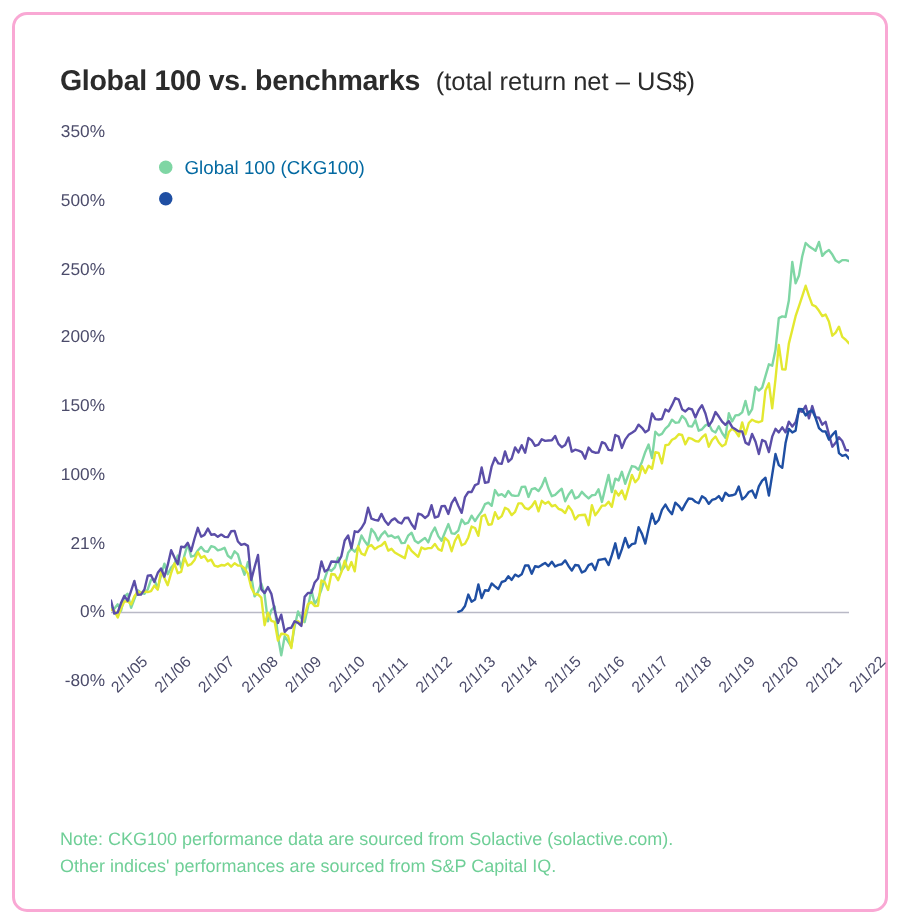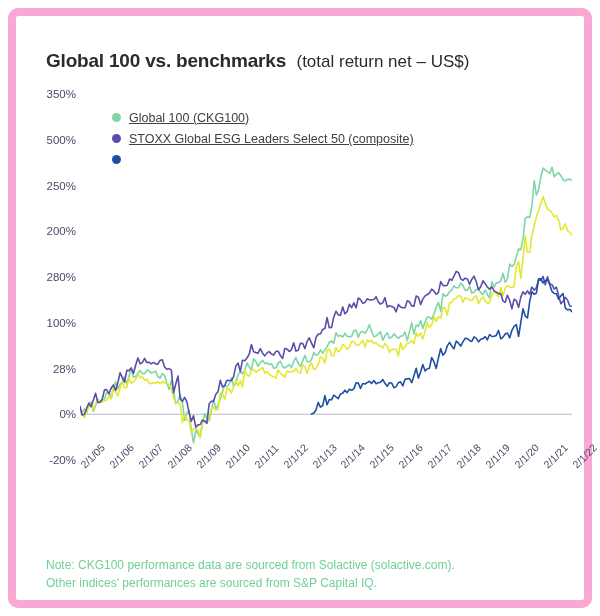--- a/index.html
+++ b/index.html
@@ -12,21 +12,21 @@
     background: #ffffff;
     font-family: "Liberation Sans", sans-serif;
     overflow: hidden;
   }
   #frame {
     position: absolute;
     left: 8px;
     top: 8px;
     width: 584px;
     height: 600px;
-    border: 8px solid #f9a8d4;
+    border: 2px solid #f9a8d4;
     border-radius: 10px;
     background: #ffffff;
     box-sizing: border-box;
   }
   #title-row {
     position: absolute;
     left: 30px;
     top: 34px;
     white-space: nowrap;
   }
@@ -102,22 +102,21 @@
   }
   .legend-dot {
     width: 9px;
     height: 9px;
     border-radius: 50%;
     margin-right: 8px;
     flex: 0 0 auto;
   }
   .legend-label {
     font-size: 12.5px;
-    color: #404040;
-    text-decoration: underline;
+    color: #0369a1;
   }
   
   #note {
     position: absolute;
     left: 30px;
     top: 540px;
     width: 520px;
   }
   .note-line {
     font-size: 12px;
@@ -129,25 +128,25 @@
 <body>
 
 <div id="frame">
 
   <div id="title-row">
     <span id="chart-title">Global 100 vs. benchmarks</span>
     <span id="chart-subtitle">(total return net – US$)</span>
   </div>
 
   <div id="yaxis">
-      <div class="ytick" style="top: 366px;">-20%</div>
+      <div class="ytick" style="top: 366px;">-80%</div>
       <div class="ytick" style="top: 320.25px;">0%</div>
-      <div class="ytick" style="top: 274.5px;">28%</div>
+      <div class="ytick" style="top: 274.5px;">21%</div>
       <div class="ytick" style="top: 228.75px;">100%</div>
-      <div class="ytick" style="top: 183px;">280%</div>
+      <div class="ytick" style="top: 183px;">150%</div>
       <div class="ytick" style="top: 137.25px; margin-left: 29px;">200%</div>
       <div class="ytick" style="top: 91.5px;">250%</div>
       <div class="ytick" style="top: 45.75px;">500%</div>
       <div class="ytick" style="top: 0px;">350%</div>
     </div>
 
   <div id="plot">
     <svg id="plot-svg" width="492" height="366" viewBox="0 0 492 366">
       <line id="zero-line" x1="0" y1="320.25" x2="492" y2="320.25" stroke="#b9b9c6" stroke-width="1"></line>
       <g id="series-group" fill="none" stroke-width="1.6" stroke-linejoin="round" stroke-linecap="round">
@@ -179,24 +178,20 @@
       <div class="xtick" style="left: 461.059px;">2/1/21</div>
       <div class="xtick" style="left: 490px;">2/1/22</div>
     </div>
 
   <div id="legend">
       <div class="legend-item">
         <span class="legend-dot" style="background: rgb(127, 214, 164);"></span>
         <span class="legend-label">Global 100 (CKG100)</span>
       </div>
       <div class="legend-item">
-        <span class="legend-dot" style="background: rgb(91, 78, 168);"></span>
-        <span class="legend-label">STOXX Global ESG Leaders Select 50 (composite)</span>
-      </div>
-      <div class="legend-item">
         <span class="legend-dot" style="background: rgb(31, 79, 163);"></span>
       </div>
     </div>
 
   <div id="note">
     <div class="note-line">Note: CKG100 performance data are sourced from Solactive (solactive.com).</div>
     <div class="note-line">Other indices' performances are sourced from S&amp;P Capital IQ.</div>
   </div>
 
 </div>

